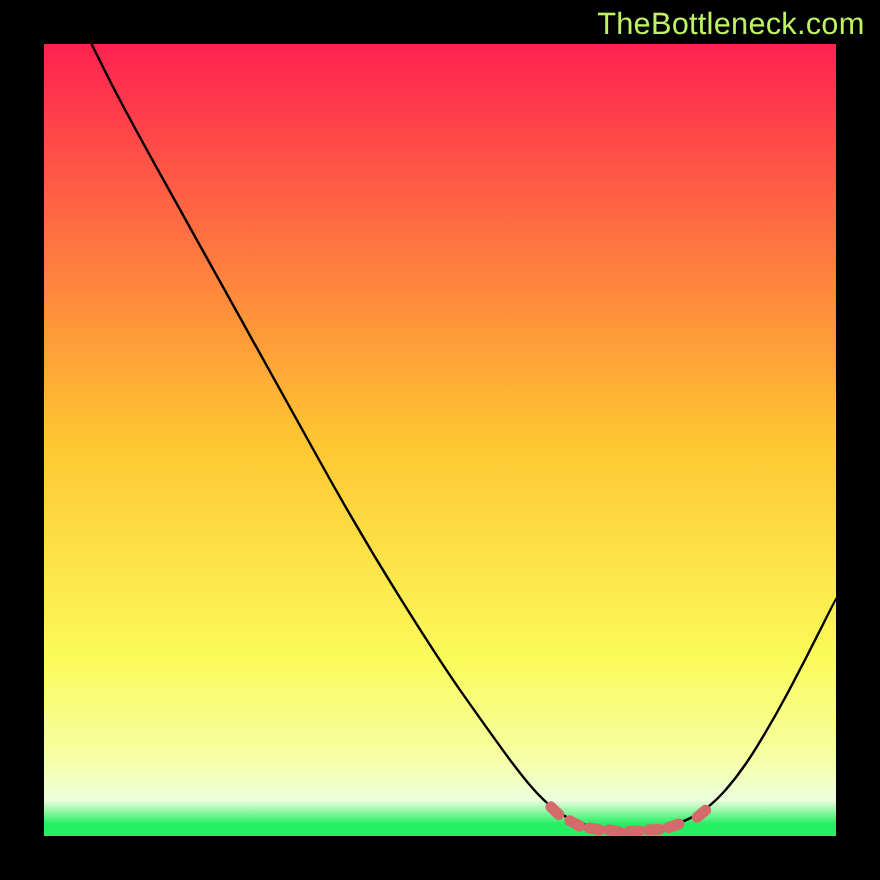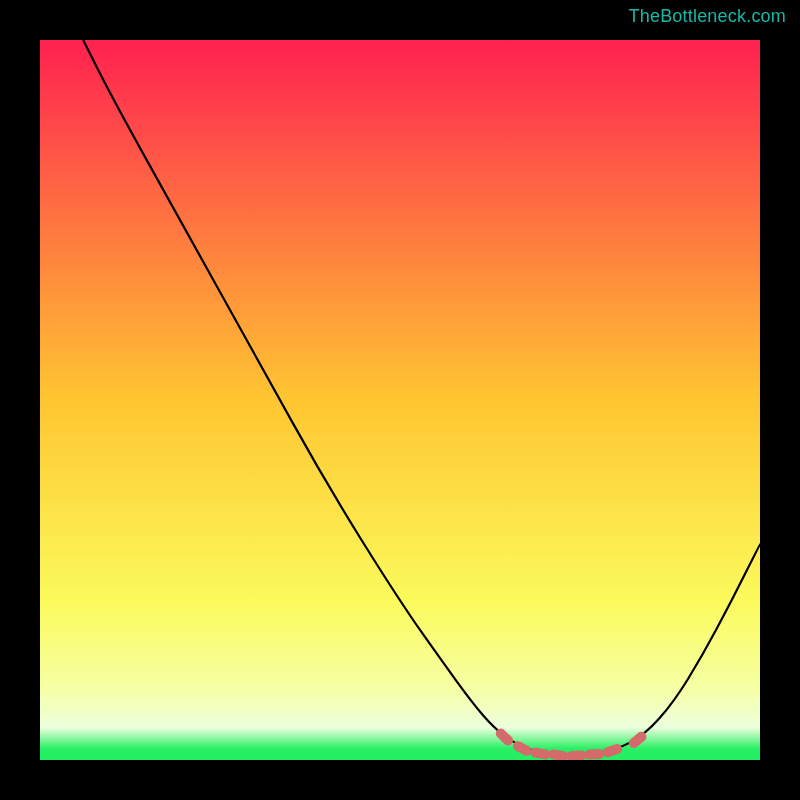--- a/index.html
+++ b/index.html
@@ -8,22 +8,22 @@
     position: relative;
     width: 800px;
     height: 800px;
     background: #000;
   }
   .watermark {
     position: absolute;
     top: 6px;
     right: 14px;
     font-family: Arial, Helvetica, sans-serif;
-    font-size: 18px;
-    color: #14b8a6;
+    font-size: 28px;
+    color: #bef264;
     letter-spacing: 0.2px;
     user-select: none;
   }
   .plot {
     position: absolute;
     left: 40px;
     top: 40px;
     width: 720px;
     height: 720px;
   }

